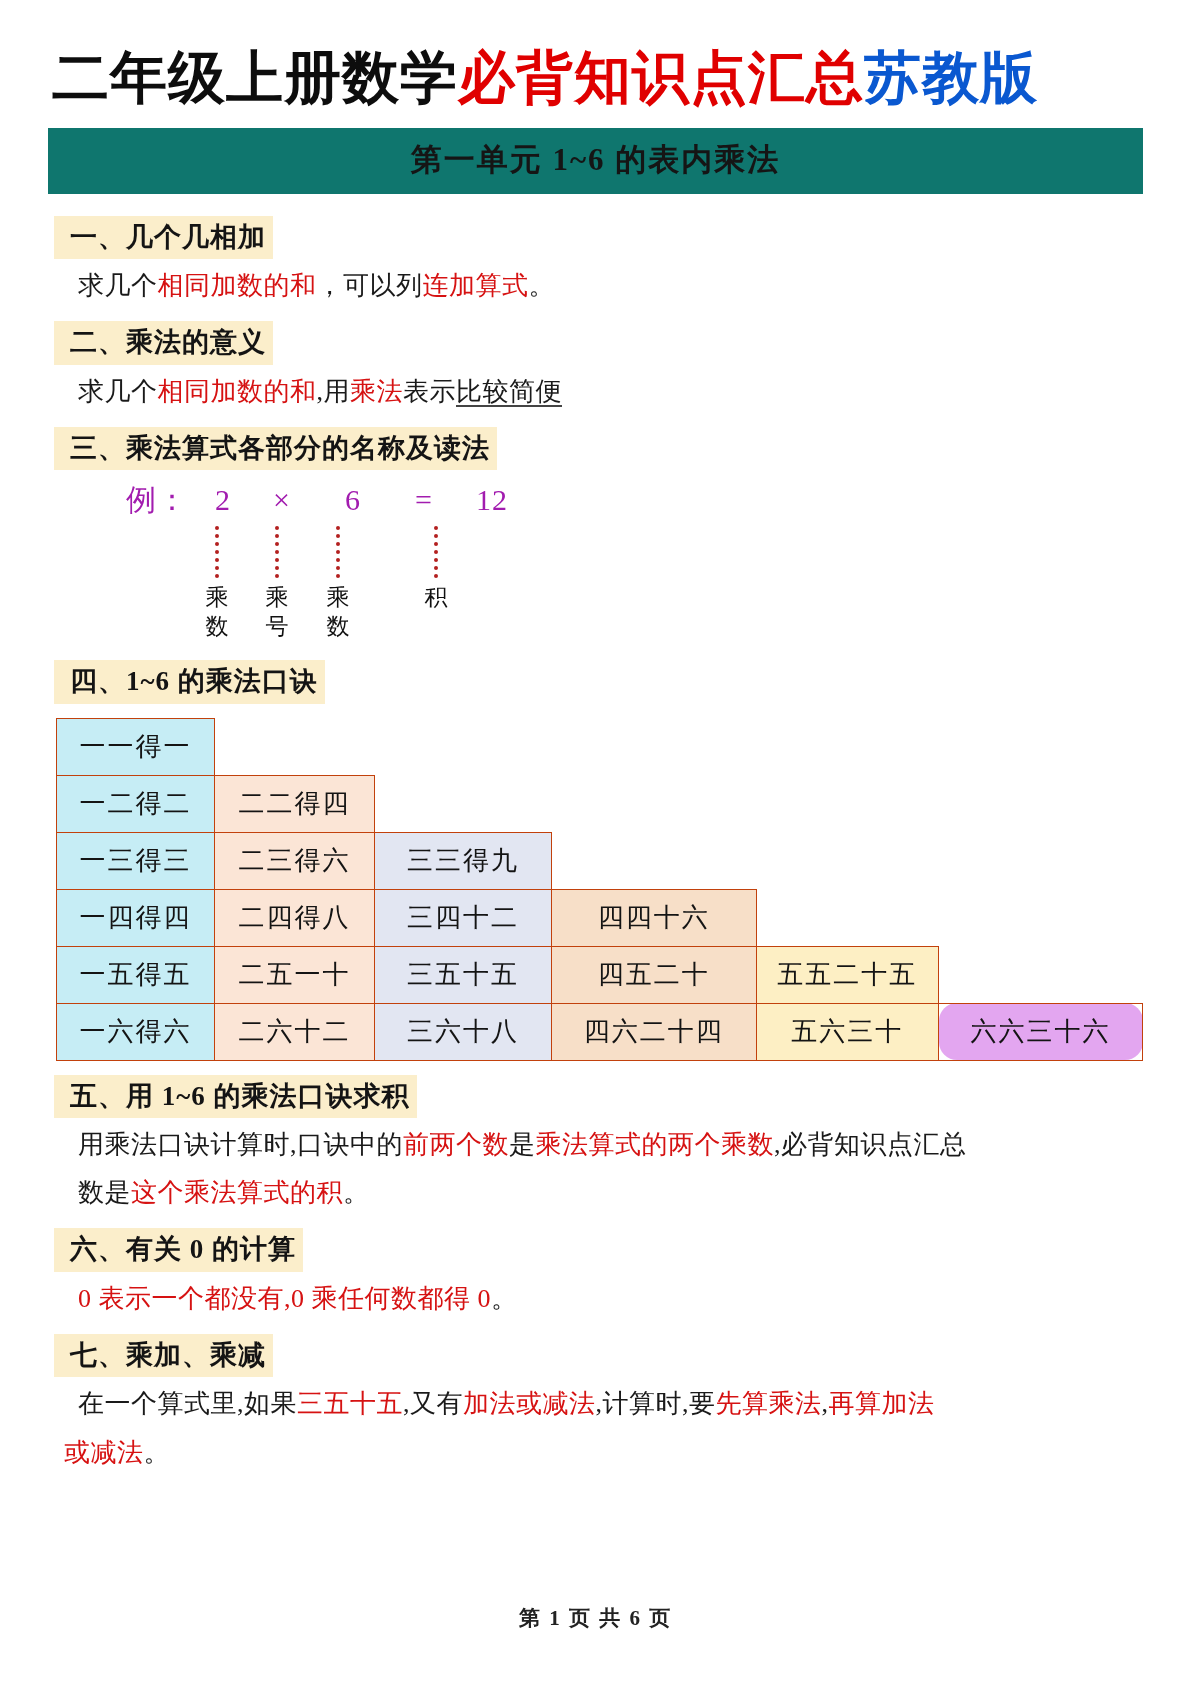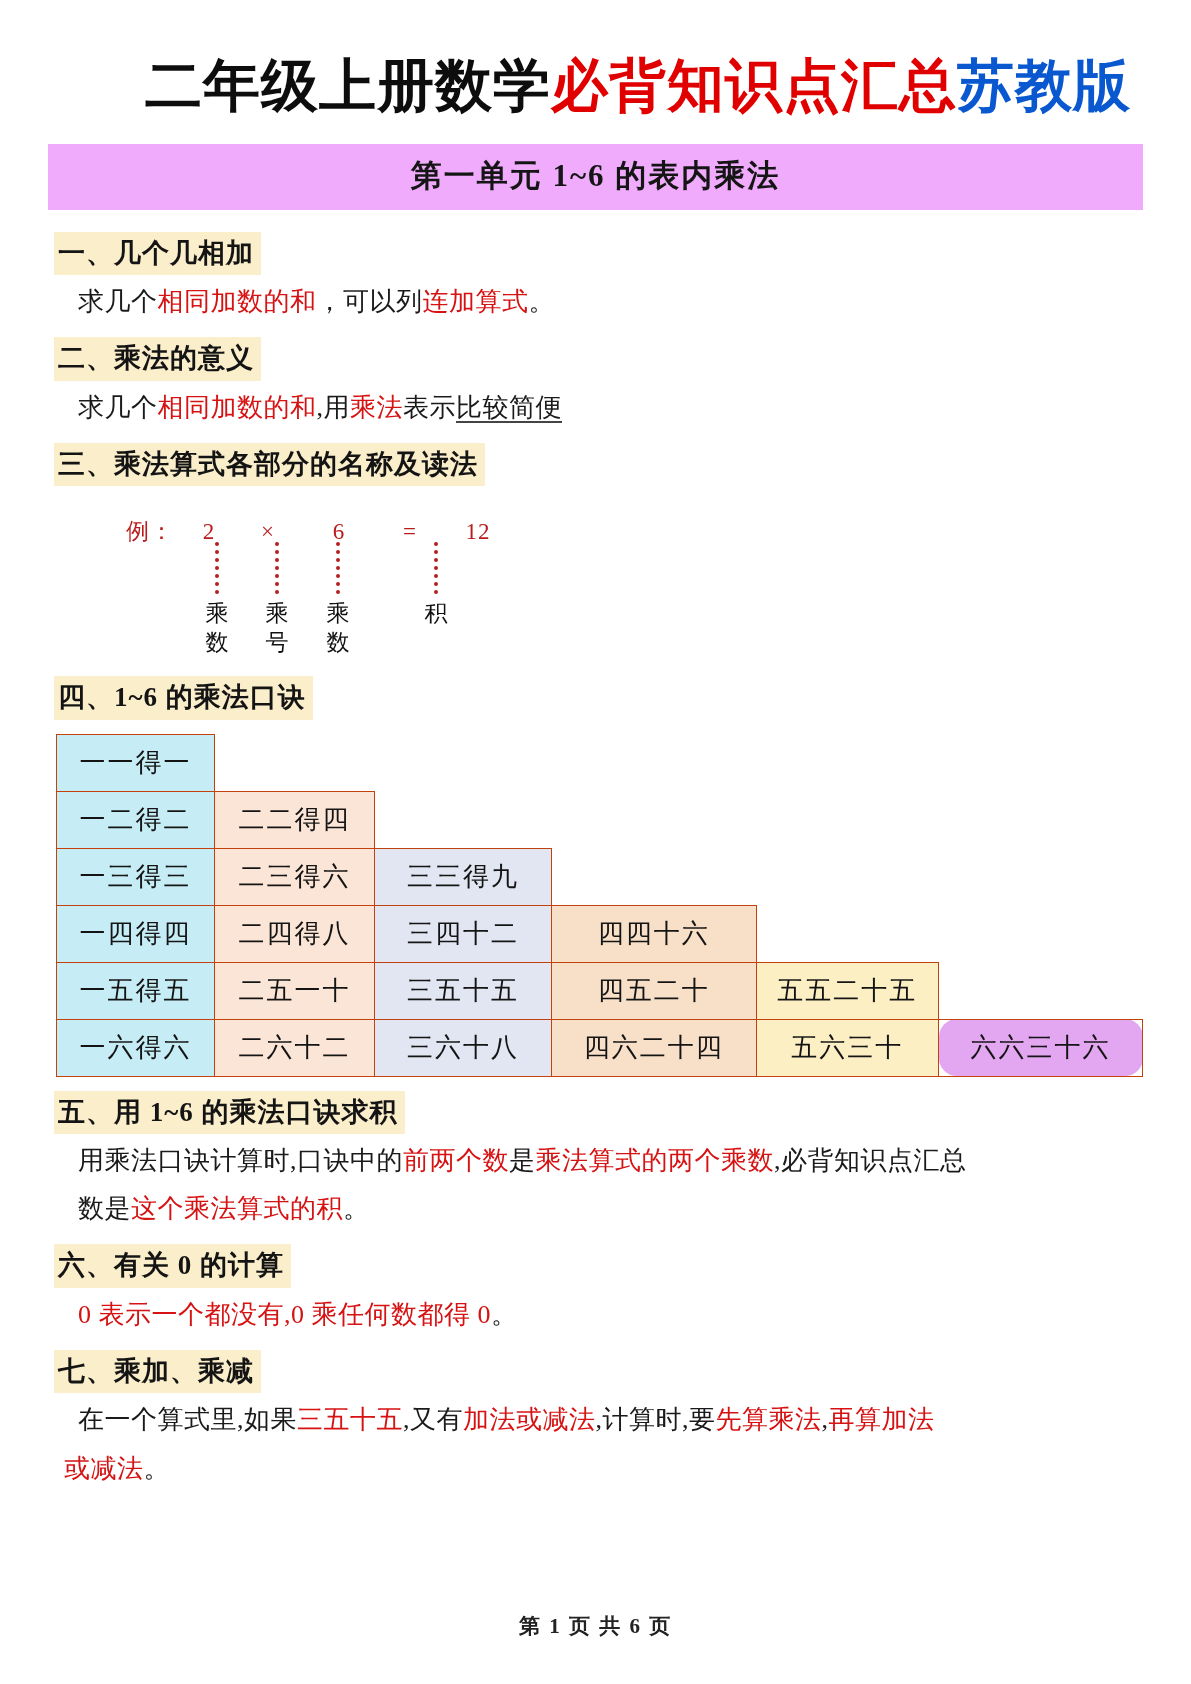--- a/index.html
+++ b/index.html
@@ -18,55 +18,55 @@
   .page {
     width: 1191px;
     height: 1684px;
     position: relative;
     box-sizing: border-box;
     padding: 0 48px;
   }
 
   
   .doc-title {
-    text-align: right;
+    text-align: left;
     font-family: "Liberation Serif", "DejaVu Serif", serif;
     font-weight: bold;
     font-size: 57px;
     letter-spacing: 1px;
     line-height: 1.05;
-    margin: 12px;
+    margin: 4px;
     padding: 44px 0 16px 0;
     white-space: nowrap;
   }
   .t-black { color: #0d0d0d; }
   .t-red   { color: #e00000; }
   .t-blue  { color: #0a58d0; }
 
   
   .unit-banner {
-    background: #f0abfc;
+    background: #0f766e;
     text-align: center;
     font-weight: bold;
     font-size: 31px;
     letter-spacing: 2px;
     padding: 11px 0 13px 0;
     color: #151515;
     margin-bottom: 14px;
   }
 
   
   .sec-head {
     display: inline-block;
     background: #fbeecb;
     font-weight: bold;
     font-size: 27px;
     line-height: 1.35;
     color: #141414;
-    padding: 3px 7px 4px 4px;
+    padding: 3px 7px 4px 16px;
     margin: 8px 0 4px 6px;
     letter-spacing: 1px;
   }
 
   
   .body-line {
     font-size: 26px;
     line-height: 1.62;
     color: #1a1a1a;
     margin: 2px 0 6px 0;
@@ -79,25 +79,24 @@
 
   
   .example-wrap {
     position: relative;
     height: 170px;
     margin: 6px 0 2px 0;
   }
   .formula-row {
     position: absolute;
     top: 0; left: 78px;
-    font-size: 23px;
+    font-size: 30px;
     letter-spacing: 1px;
-    color: #b91c1c;
+    color: #a21caf;
     white-space: nowrap;
-    margin-top: 20px;
   }
   .formula-row .ex-label { margin-right: 12px; }
   .formula-row .num { display: inline-block; text-align: center; }
   .dotline {
     position: absolute;
     width: 4px;
     border-left: 4px dotted #b3201f;
     top: 46px;
     height: 52px;
   }

